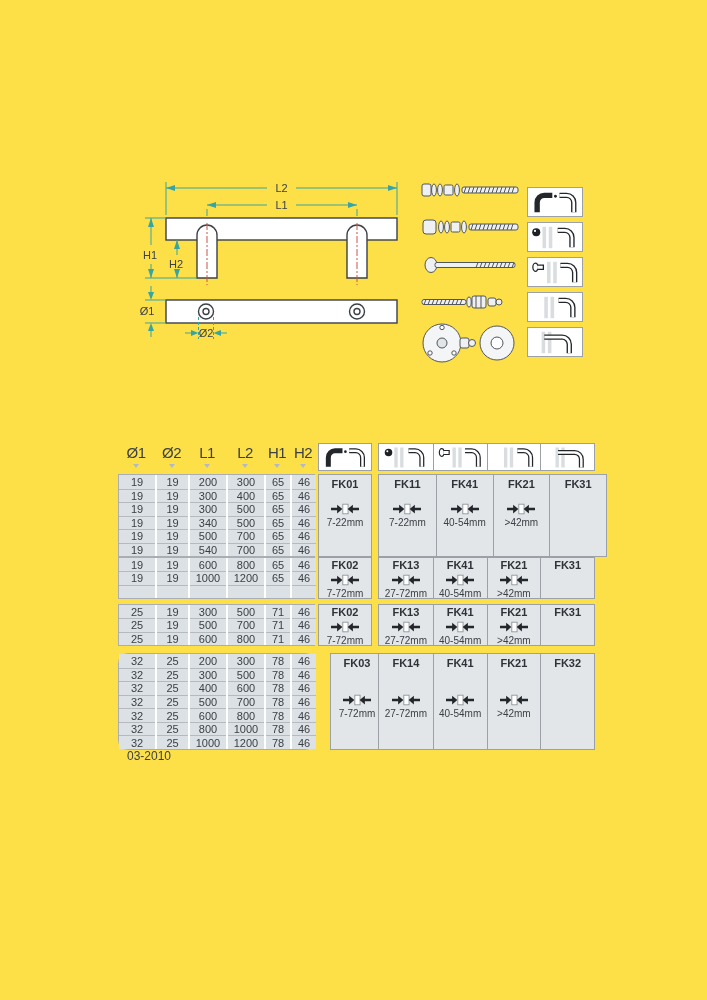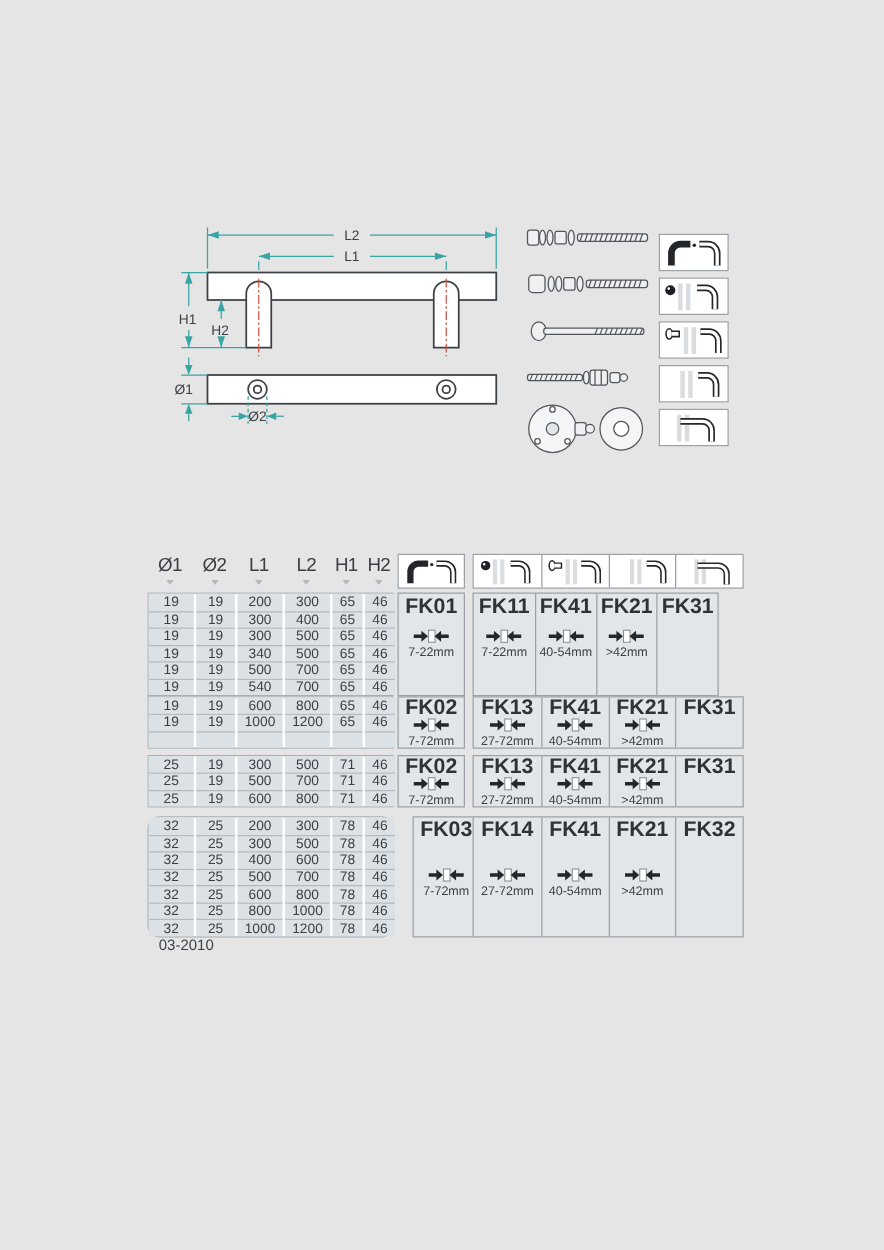--- a/index.html
+++ b/index.html
@@ -1,16 +1,16 @@
 <!DOCTYPE html>
 <html><head>
 <meta charset="utf-8">
 <style>
   html,body{margin:0;padding:0;background:#fff;}
-  #page{position:relative;width:707px;height:1000px;background:#e5e5e5;overflow:hidden;
+  #page{position:relative;width:707px;height:1000px;background:#fde047;overflow:hidden;
         font-family:"Liberation Sans","DejaVu Sans",sans-serif;color:#3b4046;}
   .abs{position:absolute;}
   
   #hdr{position:absolute;left:100px;top:392px;width:512px;text-align:center;}
   #hdr .title{font-weight:bold;font-size:12.5px;letter-spacing:-0.3px;color:#2e3338;white-space:nowrap;}
   #hdr .rule{height:1px;background:#474d53;width:434px;margin:2px auto 3px auto;}
   #hdr .subtitle{font-size:12px;letter-spacing:-0.2px;color:#c2453c;white-space:nowrap;}
   
   #dimhdr{position:absolute;left:118px;top:444px;width:197px;display:grid;
           grid-template-columns:36px 31px 36px 36px 24px 24px;column-gap:2px;}
@@ -24,21 +24,21 @@
           column-gap:2px;grid-auto-rows:1fr;}
   .cell{background:#dce1e5;font-size:11px;color:#3b4046;display:flex;align-items:center;
         justify-content:center;box-sizing:border-box;}
   .cell.rt{border-top:1px solid #b4bac0;}
   
   .fkbox{position:absolute;box-sizing:border-box;border:1px solid #9ba1a7;background:#e3e6e9;}
   .fkstrip{display:grid;grid-template-columns:repeat(4,1fr);padding:0;}
   .fkcol{border-left:1px solid #9ba1a7;}
   .fkcol:first-child{border-left:none;}
   .fkc{display:flex;flex-direction:column;align-items:center;overflow:hidden;}
-  .code{font-weight:bold;font-size:17px;color:#2e3338;line-height:13px;}
+  .code{font-weight:bold;font-size:11px;color:#2e3338;line-height:13px;}
   .range{font-size:10px;color:#3b4046;line-height:13px;white-space:nowrap;}
   .dicon{flex:none;}
   .gA .code{margin-top:3px;} .gA .dicon{margin-top:11px;}
   .gB .code{margin-top:1px;} .gB .dicon{margin-top:1px;}
   .gC .code{margin-top:1px;} .gC .dicon{margin-top:1px;}
   .gD .code{margin-top:3px;} .gD .dicon{margin-top:23px;}
   
   .iconbox{position:absolute;box-sizing:border-box;height:28px;border:1px solid #9ba1a7;background:#fff;
            display:flex;align-items:center;justify-content:center;}
   .iconstrip{display:grid;grid-template-columns:repeat(4,1fr);padding:0;}
@@ -361,21 +361,21 @@
       <div class="cell rt">78</div>
       <div class="cell rt">46</div>
     </div>
     <div class="fkbox fkc gA" style="left: 318px; top: 474px; width: 54px; height: 83px;">
       <div class="code">FK01</div>
       <svg viewBox="0 0 34 16" width="30" height="14" class="dicon">
         <use href="#door-width-icon"></use>
       </svg>
       <div class="range">7-22mm</div>
     </div>
-    <div class="fkbox fkstrip" style="left: 378px; top: 474px; width: 197px; height: 83px;">
+    <div class="fkbox fkstrip" style="left: 378px; top: 474px; width: 229px; height: 83px;">
       <div class="fkcol fkc gA">
         <div class="code">FK11</div>
         <svg viewBox="0 0 34 16" width="30" height="14" class="dicon">
           <use href="#door-width-icon"></use>
         </svg>
         <div class="range">7-22mm</div>
       </div>
       <div class="fkcol fkc gA">
         <div class="code">FK41</div>
         <svg viewBox="0 0 34 16" width="30" height="14" class="dicon">

